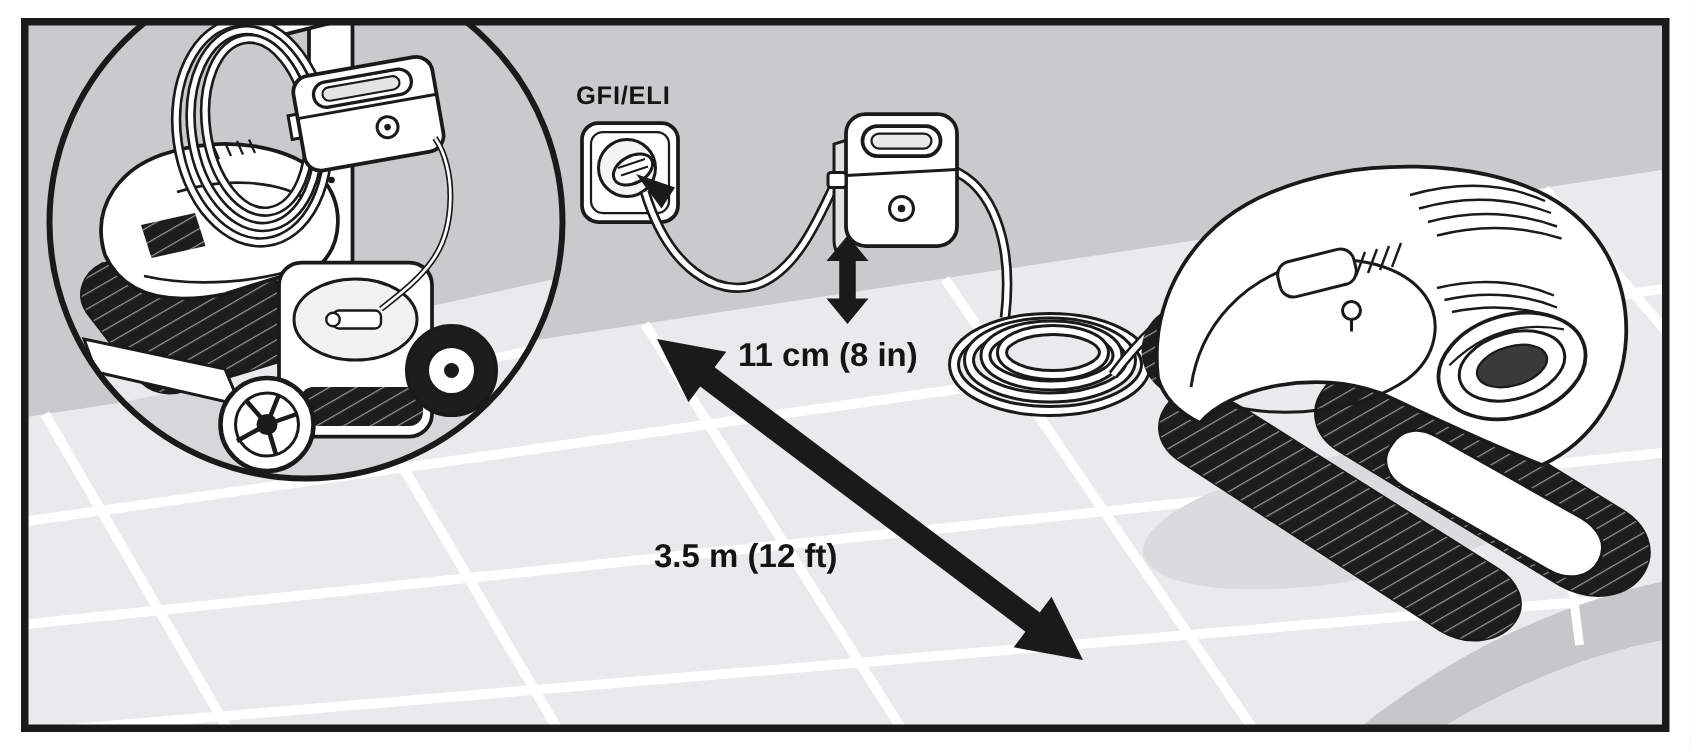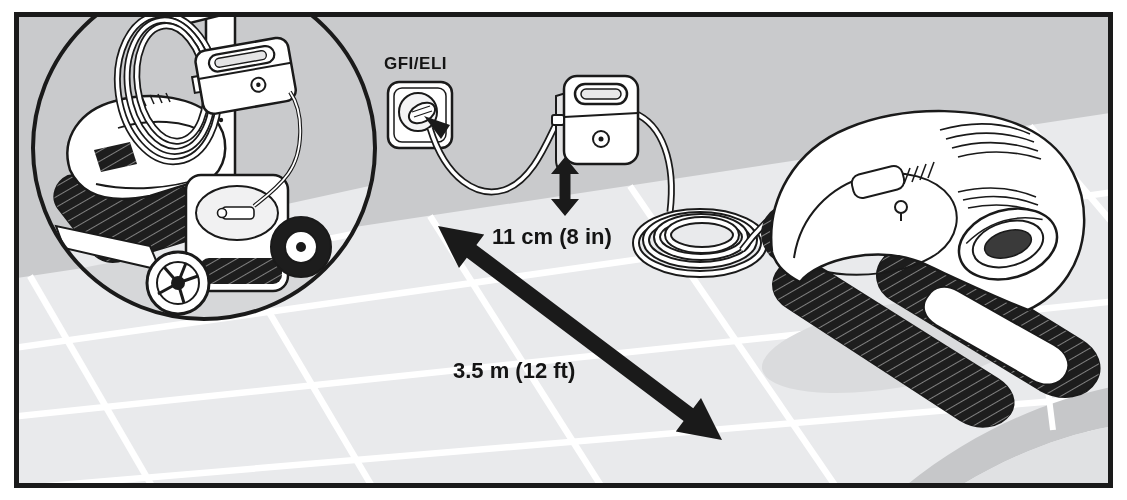--- a/index.html
+++ b/index.html
@@ -13,21 +13,21 @@
   #art{position:absolute;left:0;top:0;}
   .diagram-label{
     position:absolute;
     color:#141414;
     font-weight:bold;
     white-space:nowrap;
     user-select:none;
   }
   #label-outlet{left:384px;top:54px;font-size:17px;letter-spacing:.5px;}
   #label-height{left:492px;top:224px;font-size:22px;}
-  #label-distance{left:453px;top:358px;font-size:22px;}
+  #label-distance{left:436px;top:358px;font-size:22px;}
 </style>
 </head>
 <body>
 
 <div id="stage">
 
 <svg id="art" width="1127" height="500" viewBox="0 0 1127 500">
   <defs>
     <clipPath id="frameClip">
           <rect x="17" y="15" width="1093" height="470"></rect>

